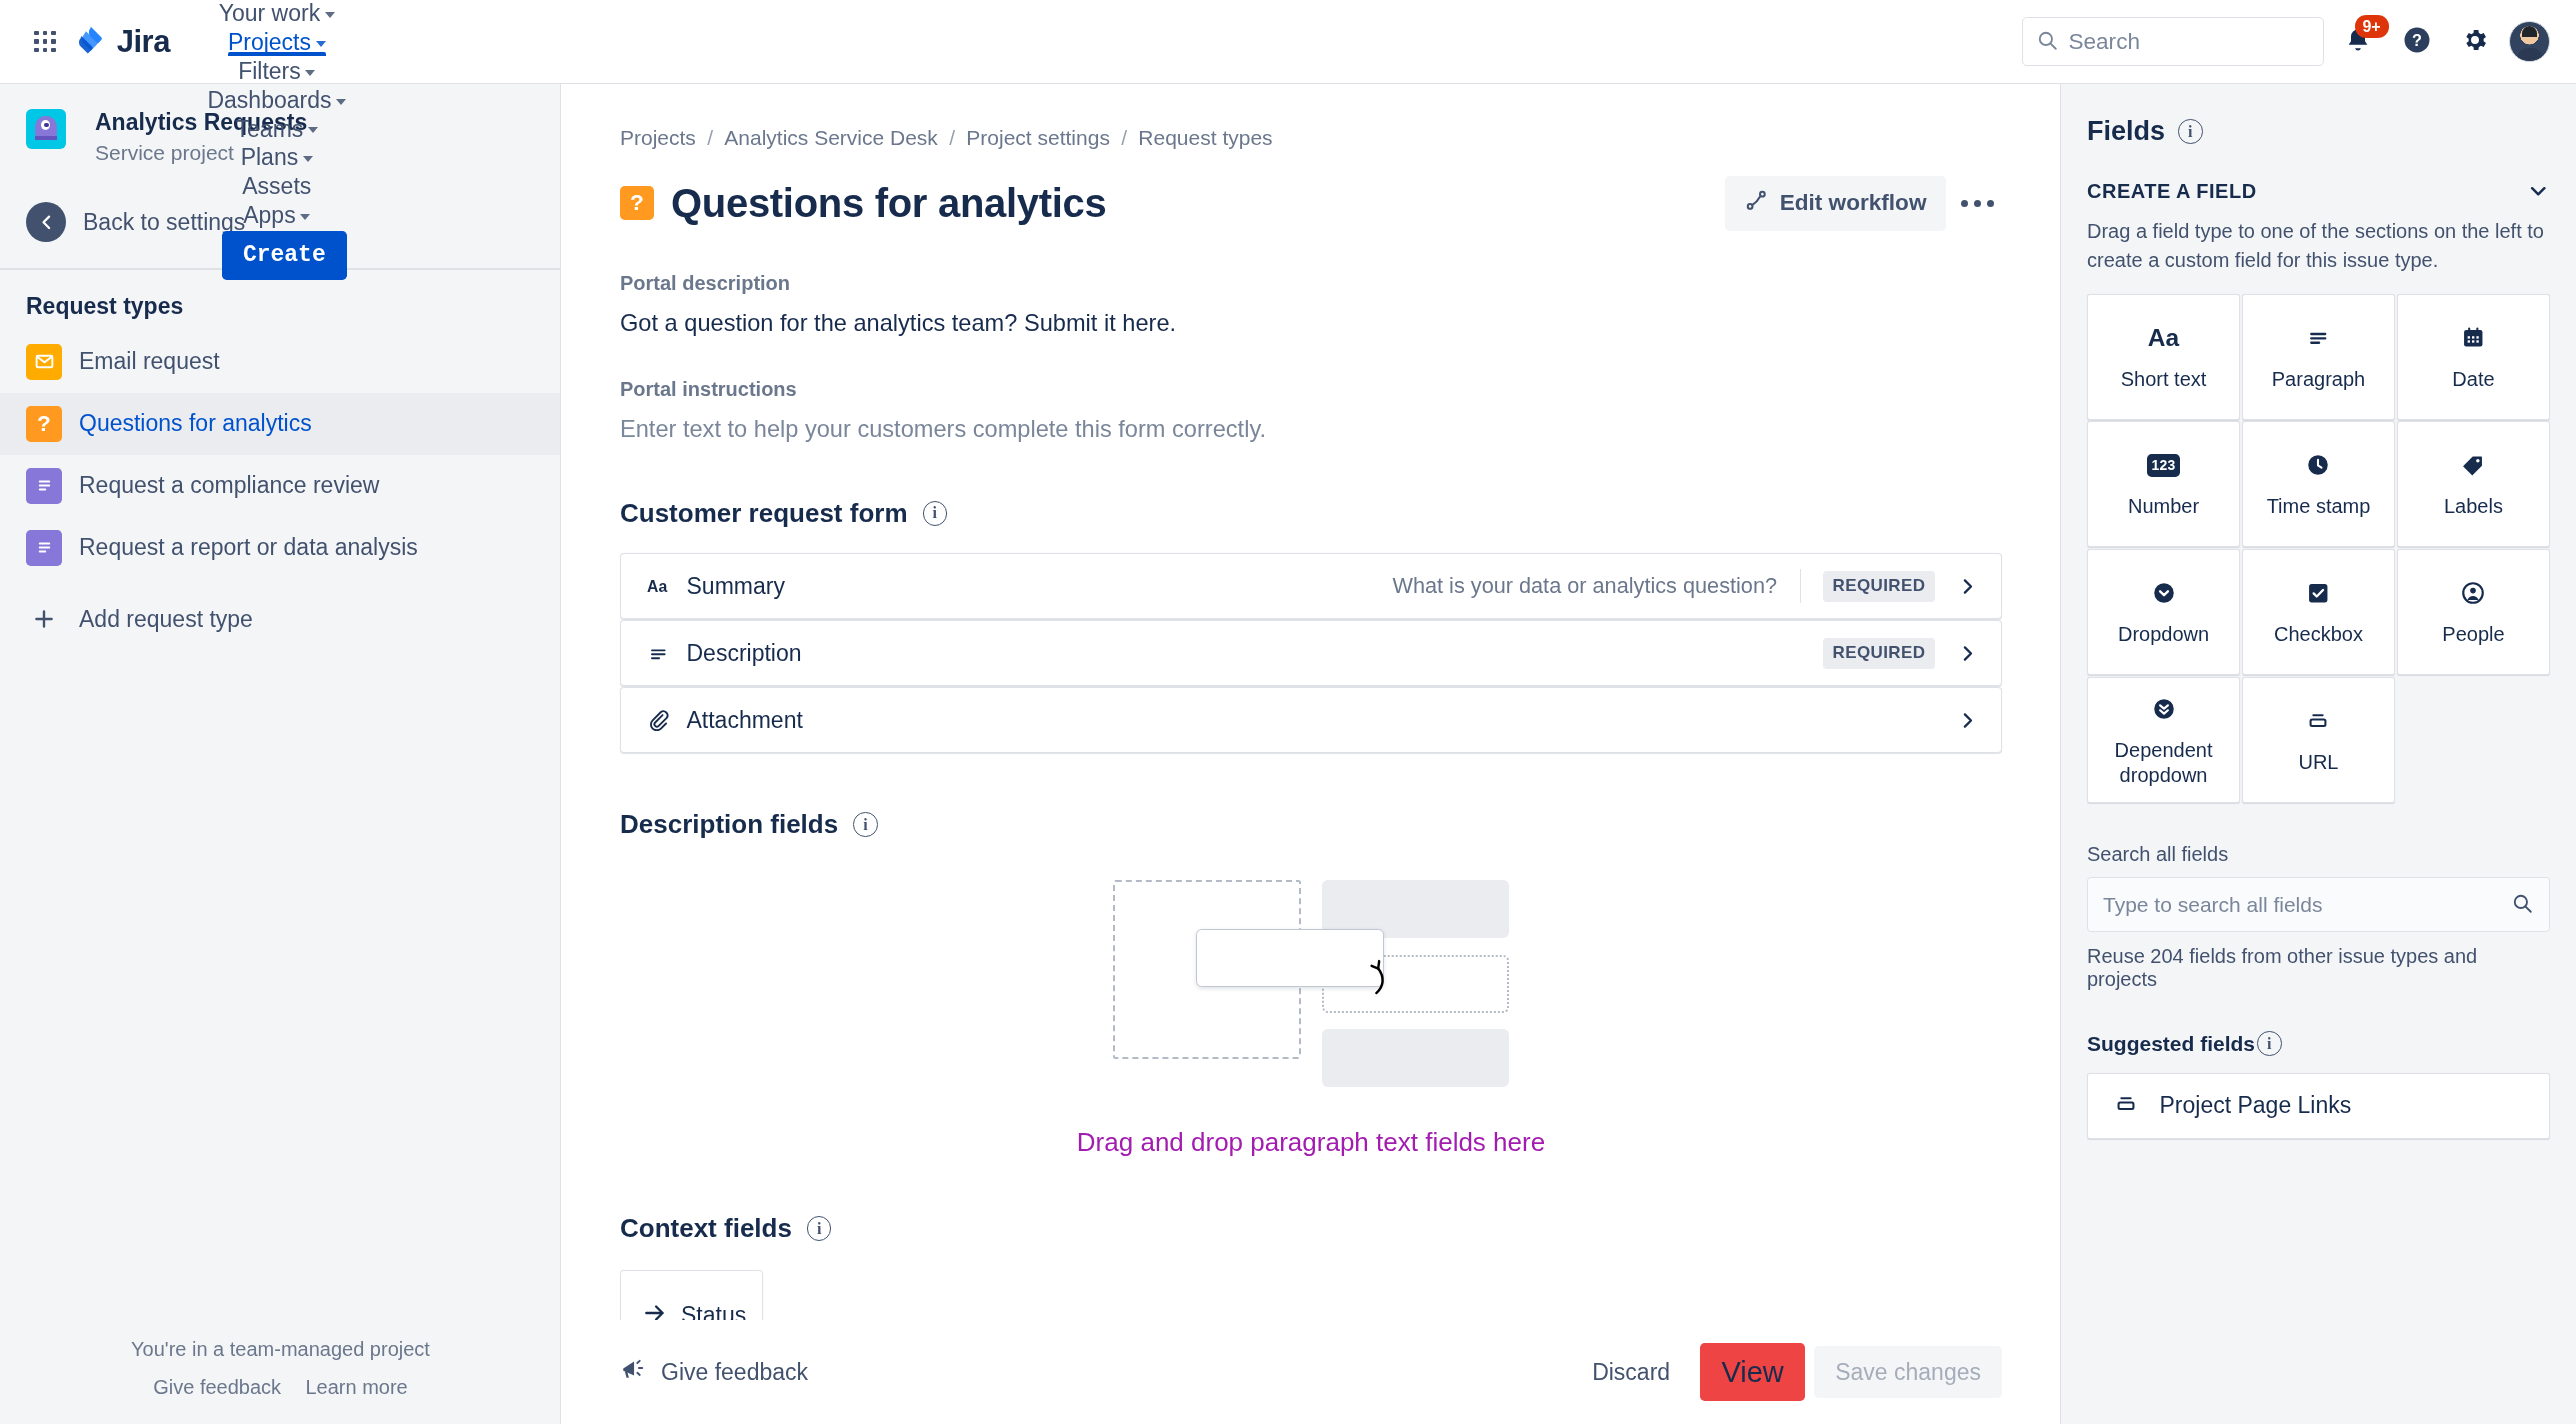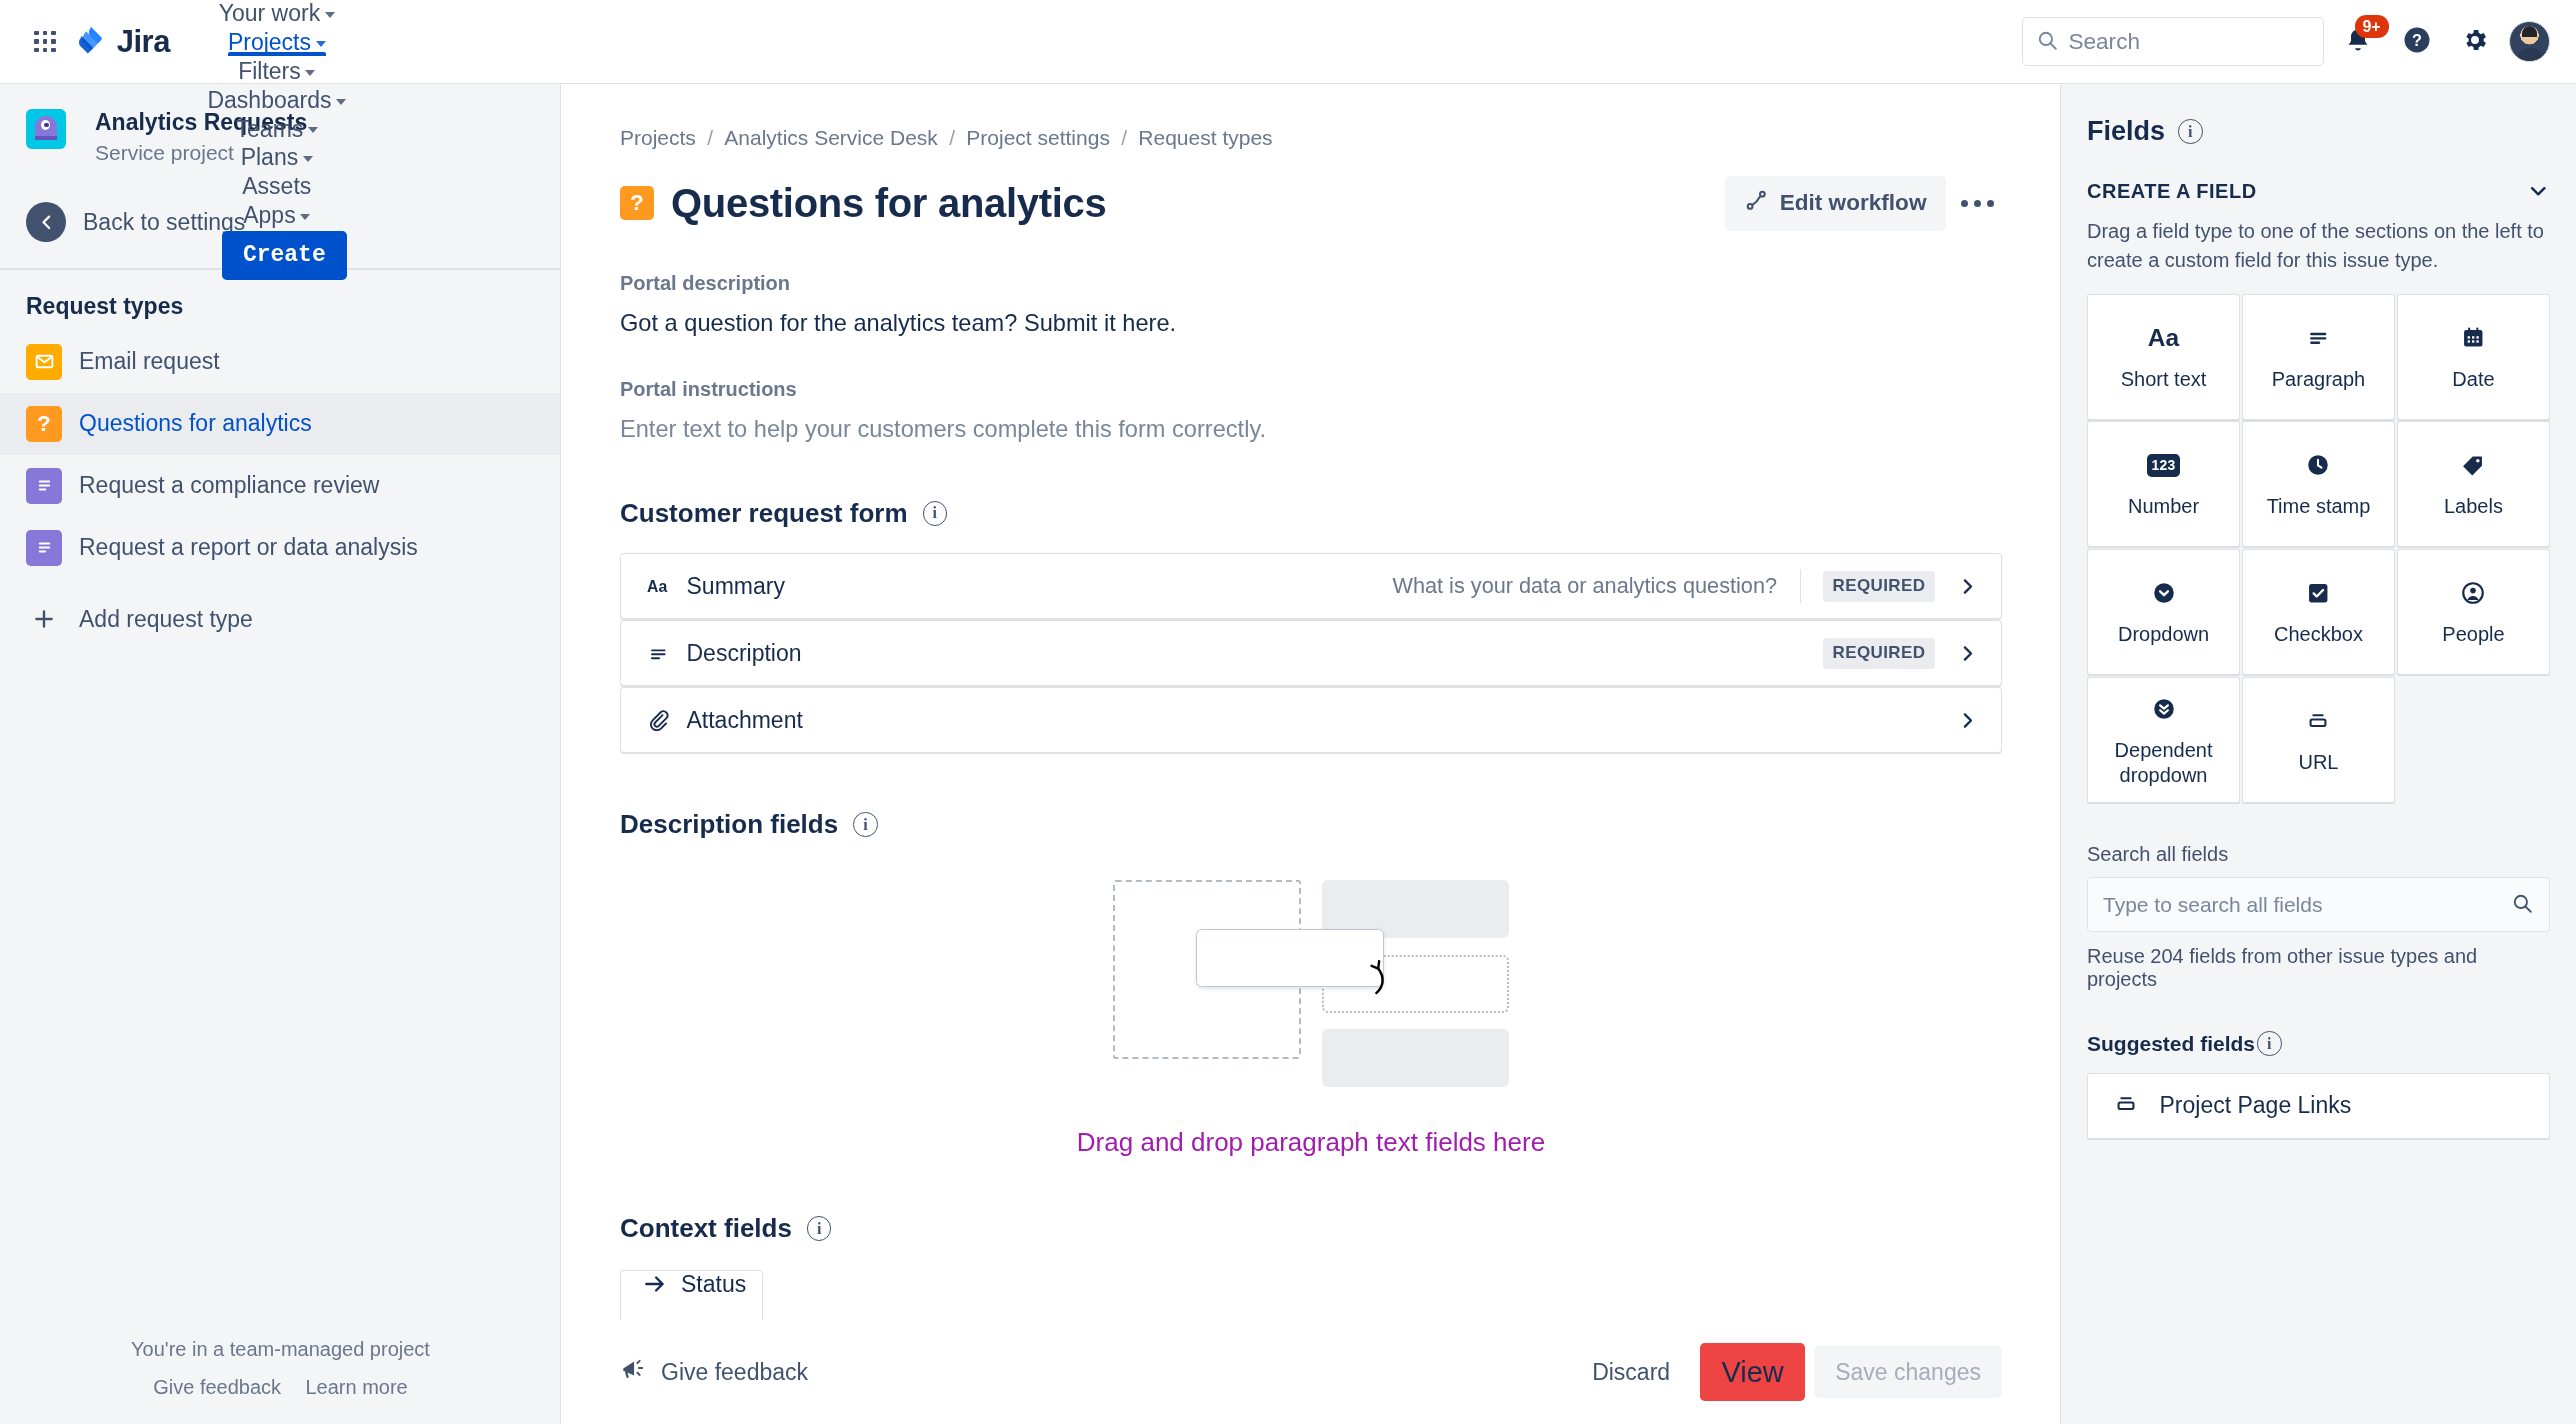--- a/index.html
+++ b/index.html
@@ -148,21 +148,21 @@
   .dz-left{position:absolute;left:0;top:0;width:188px;height:179px;border:2.8px dashed #B3BAC5;border-radius:2.8px;}
   .dz-b1{position:absolute;left:209px;top:0;width:187px;height:58px;background:#EBECF0;border-radius:5.7px;}
   .dz-b2{position:absolute;left:209px;top:75px;width:187px;height:58px;border:2.8px dotted #B3BAC5;border-radius:5.7px;}
   .dz-b3{position:absolute;left:209px;top:149px;width:187px;height:58px;background:#EBECF0;border-radius:5.7px;}
   .dz-card{position:absolute;left:83px;top:49px;width:188px;height:58px;background:#fff;border:0.9px solid #C1C7D0;border-radius:5.7px;box-shadow:0 1.9px 4.7px rgba(9,30,66,.12);}
   .dz-arrow{position:absolute;left:237px;top:62px;}
   .dz-text{font-size:26px;color:#a21caf;margin-top:68px;}
 
   .ctx-chip{
     margin:26px 0 0 58px; width:143px;height:60px;border:0.9px solid #DFE1E6;border-radius:3.8px;background:#fff;
-    display:flex;align-items:flex-start;gap:13px;padding-left:21px;cursor:pointer;
+    display:flex;align-items:flex-end;gap:13px;padding-left:21px;cursor:pointer;
     box-shadow:0 0.9px 0.9px rgba(9,30,66,.1);
   }
   .ctx-label{font-size:23px;color:#172B4D;}
   .ghost-strip{margin:34px 58px 0 58px;height:21px;background:#fff;border:0.9px solid #DFE1E6;border-top-left-radius:2.8px;border-top-right-radius:2.8px;}
 
   .bottombar{
     position:absolute;bottom:0;left:562px;width:1498px;height:104px;background:#fff;
     display:flex;align-items:center;padding: 0 58px; z-index: 20;
   }
   .feedback{display:flex;align-items:center;gap:15px;font-size:23px;color:#42526E;cursor:pointer;font-weight:400;}

